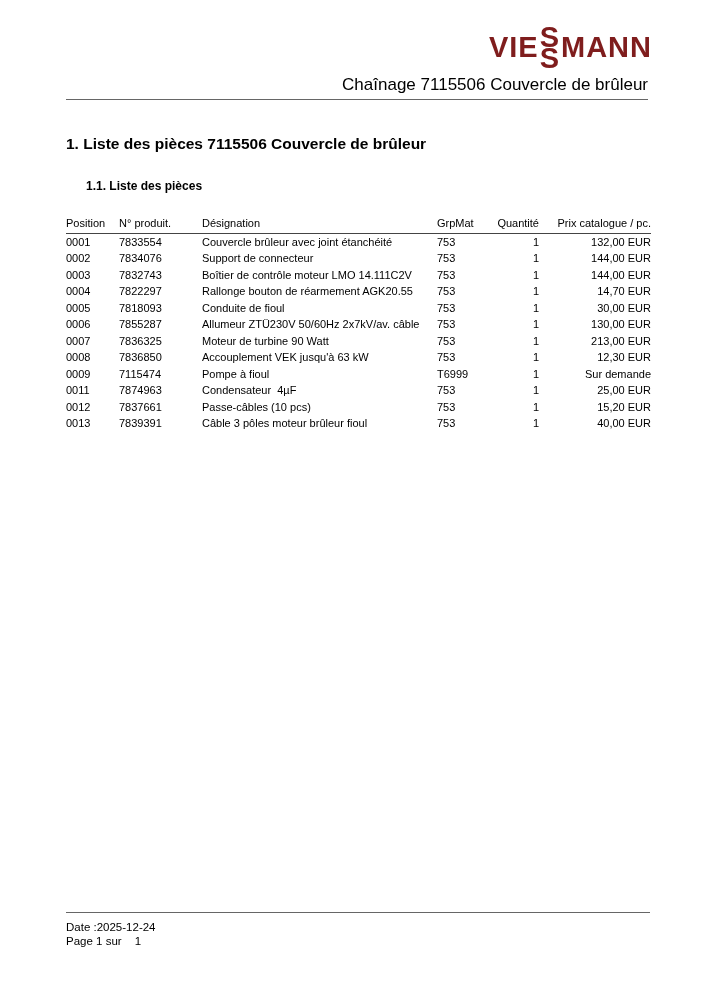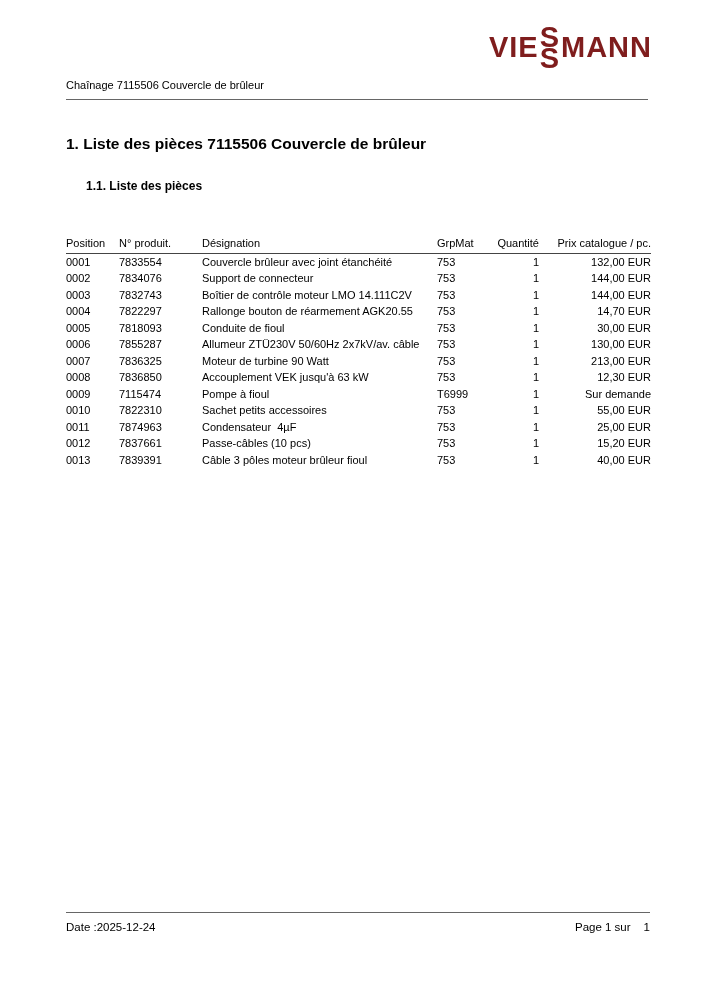--- a/index.html
+++ b/index.html
@@ -34,22 +34,23 @@
   }
 
   
   .breadcrumb-wrap {
     position: absolute;
     left: 66px;
     top: 78px;
     width: 582px;
     border-bottom: 1px solid #666;
     padding-bottom: 7px;
-    font-size: 11px;
+    font-size: 17px;
     line-height: 14px;
+    text-align: right;
   }
 
   
   .page-title {
     position: absolute;
     left: 66px;
     top: 135px;
     font-size: 15.5px;
     font-weight: bold;
   }
@@ -61,21 +62,20 @@
     font-weight: bold;
     margin-left: 20px;
   }
 
   
   .table-wrap {
     position: absolute;
     left: 66px;
     top: 217px;
     width: 585px;
-    margin-top: 20px;
   }
   table {
     width: 100%;
     border-collapse: collapse;
     table-layout: fixed;
     font-size: 11px;
     line-height: 13px;
   }
   th {
     text-align: left;
@@ -97,20 +97,21 @@
     position: absolute;
     left: 66px;
     top: 912px;
     width: 584px;
     border-top: 1px solid #666;
     padding-top: 7px;
     display: flex;
     justify-content: space-between;
     font-size: 11.5px;
     line-height: 14px;
+    flex-direction: column;
   }
   .footer .page-num { margin-left: 13px; }
 </style>
 </head>
 <body>
 
 <div class="logo" style="color: #7f1d1d;">
   <span>VIE</span>
   <span class="ss">
     <span>S</span>
@@ -214,28 +215,20 @@
         </tr>
         <tr>
           <td>0009</td>
           <td>7115474</td>
           <td>Pompe à fioul</td>
           <td>T6999</td>
           <td class="num">1</td>
           <td class="num">Sur demande</td>
         </tr>
         <tr>
-          <td>0010</td>
-          <td>7822310</td>
-          <td>Sachet petits accessoires</td>
-          <td>753</td>
-          <td class="num">1</td>
-          <td class="num">55,00 EUR</td>
-        </tr>
-        <tr>
           <td>0011</td>
           <td>7874963</td>
           <td>Condensateur  4µF</td>
           <td>753</td>
           <td class="num">1</td>
           <td class="num">25,00 EUR</td>
         </tr>
         <tr>
           <td>0012</td>
           <td>7837661</td>

